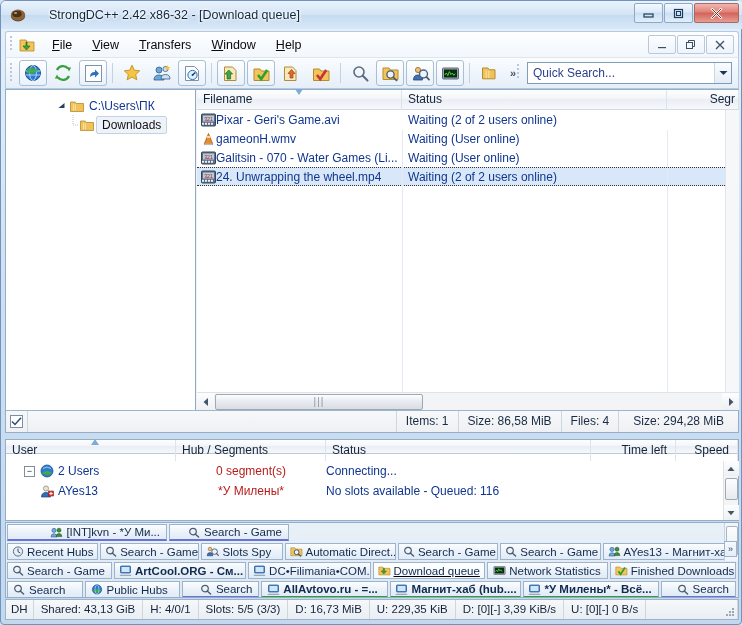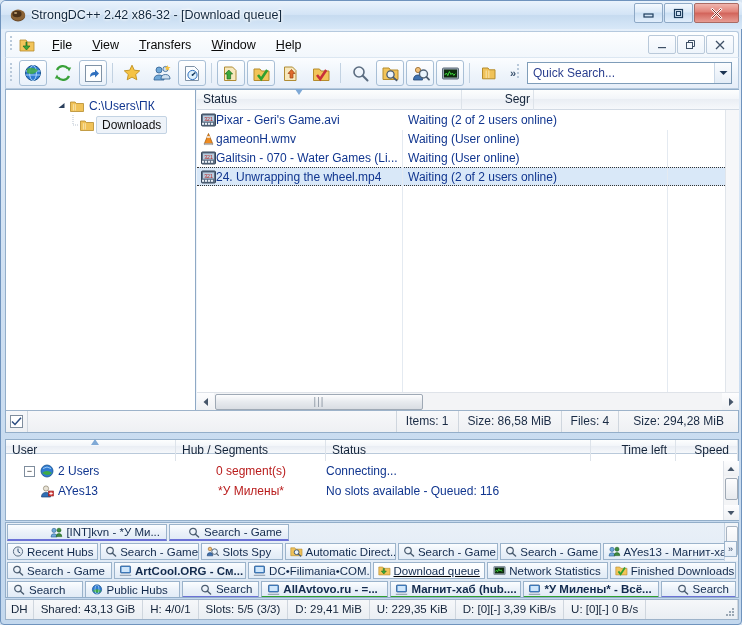--- a/index.html
+++ b/index.html
@@ -24,21 +24,21 @@
   
   #titlebar {
     position: absolute; left:0; top:0; width:742px; height:28px;
     border-radius: 5px 5px 0 0;
     background: linear-gradient(180deg,#eaf3fc 0%, #d3e4f6 48%, #c6dbf0 52%, #d8e8f8 100%);
   }
   #titleicon {
     position:absolute; left:8px; top:5px; width:18px; height:18px;
   }
   #titletext {
-    position:absolute; left:30px; top:5px; height:18px; line-height:18px;
+    position:absolute; left:48px; top:5px; height:18px; line-height:18px;
     font-size:12.5px; color:#10263d;
     text-shadow: 0 0 4px #fff, 0 0 3px #fff, 0 0 2px #fff;
     white-space: nowrap;
   }
   .winbtns { position:absolute; top:2px; right:4px; display:flex; }
   .winbtn {
     width:29px; height:20px; margin-left:1px;
     border:1px solid #8ea9c6; border-radius:2px;
     background: linear-gradient(180deg,#f4f9fe 0%,#dceaf8 45%,#cadff3 50%,#e2eefb 100%);
     display:flex; align-items:center; justify-content:center;
@@ -544,20 +544,21 @@
             <path d="M1 3 h4.6 l1.1 1.5 H14 v8 H1 z" fill="#f0c259" stroke="#b58c2c" stroke-width="0.8"></path>
             <path d="M3.4 5.2 h1 v6.3 h-1 z M5.3 5.2 h1 v6.3 h-1 z" fill="#f8e3a8"></path>
           </svg>
           <div class="tlabel sel">Downloads</div>
         </div>
       </div>
     </div>
 
     <div id="listpanel">
       <div id="listhdr">
+        <div class="hcell" style="width:205px">Filename</div>
         <div class="hcell" style="width:265px">Status</div>
         <div class="hcell" style="width:72px;text-align:right;padding-right:3px">Segr</div>
         <svg id="sortarrow" width="14" height="8" viewBox="0 0 14 8">
           <path d="M3 0 H11 L7 6 z" fill="#7fa9d6"></path>
         </svg>
       </div>
 
       <div id="listrows">
         <div class="lrow">
           <div class="lc-name">
@@ -957,21 +958,21 @@
       <div id="tabsvthumb"></div>
     </div>
     <div id="tabchev">»</div>
   </div>
 
   <div id="statusbar">
     <div class="sbcell">DH</div>
     <div class="sbcell">Shared: 43,13 GiB</div>
     <div class="sbcell">H: 4/0/1</div>
     <div class="sbcell">Slots: 5/5 (3/3)</div>
-    <div class="sbcell">D: 29,41 MiB</div>
+    <div class="sbcell">D: 16,73 MiB</div>
     <div class="sbcell">U: 229,35 KiB</div>
     <div class="sbcell">D: [0][-] 3,39 KiB/s</div>
     <div class="sbcell">U: [0][-] 0 B/s</div>
     <div class="sbflex"></div>
     <svg id="sbgrip" viewBox="0 0 14 14">
       <g fill="#9aa7b4">
         <rect x="10" y="10" width="2" height="2"></rect>
           <rect x="7" y="10" width="2" height="2"></rect>
           <rect x="10" y="7" width="2" height="2"></rect>
         <rect x="4" y="10" width="2" height="2"></rect>

